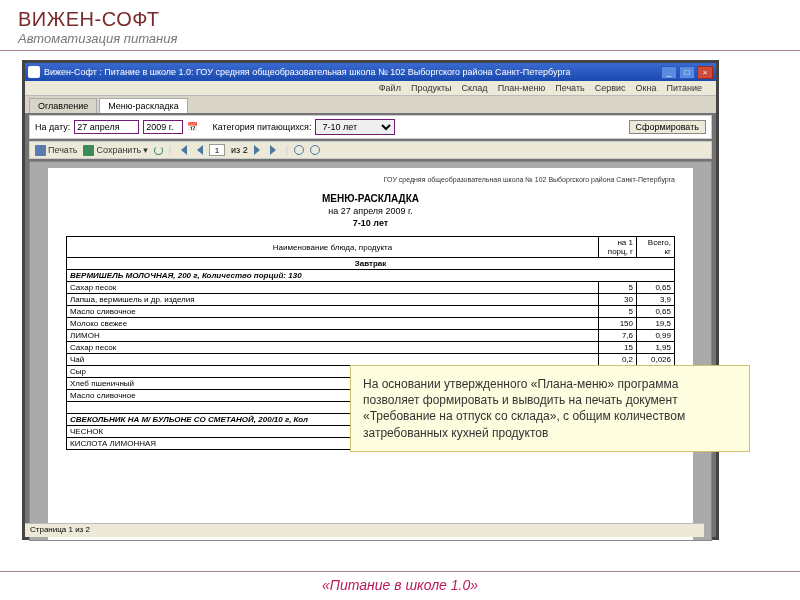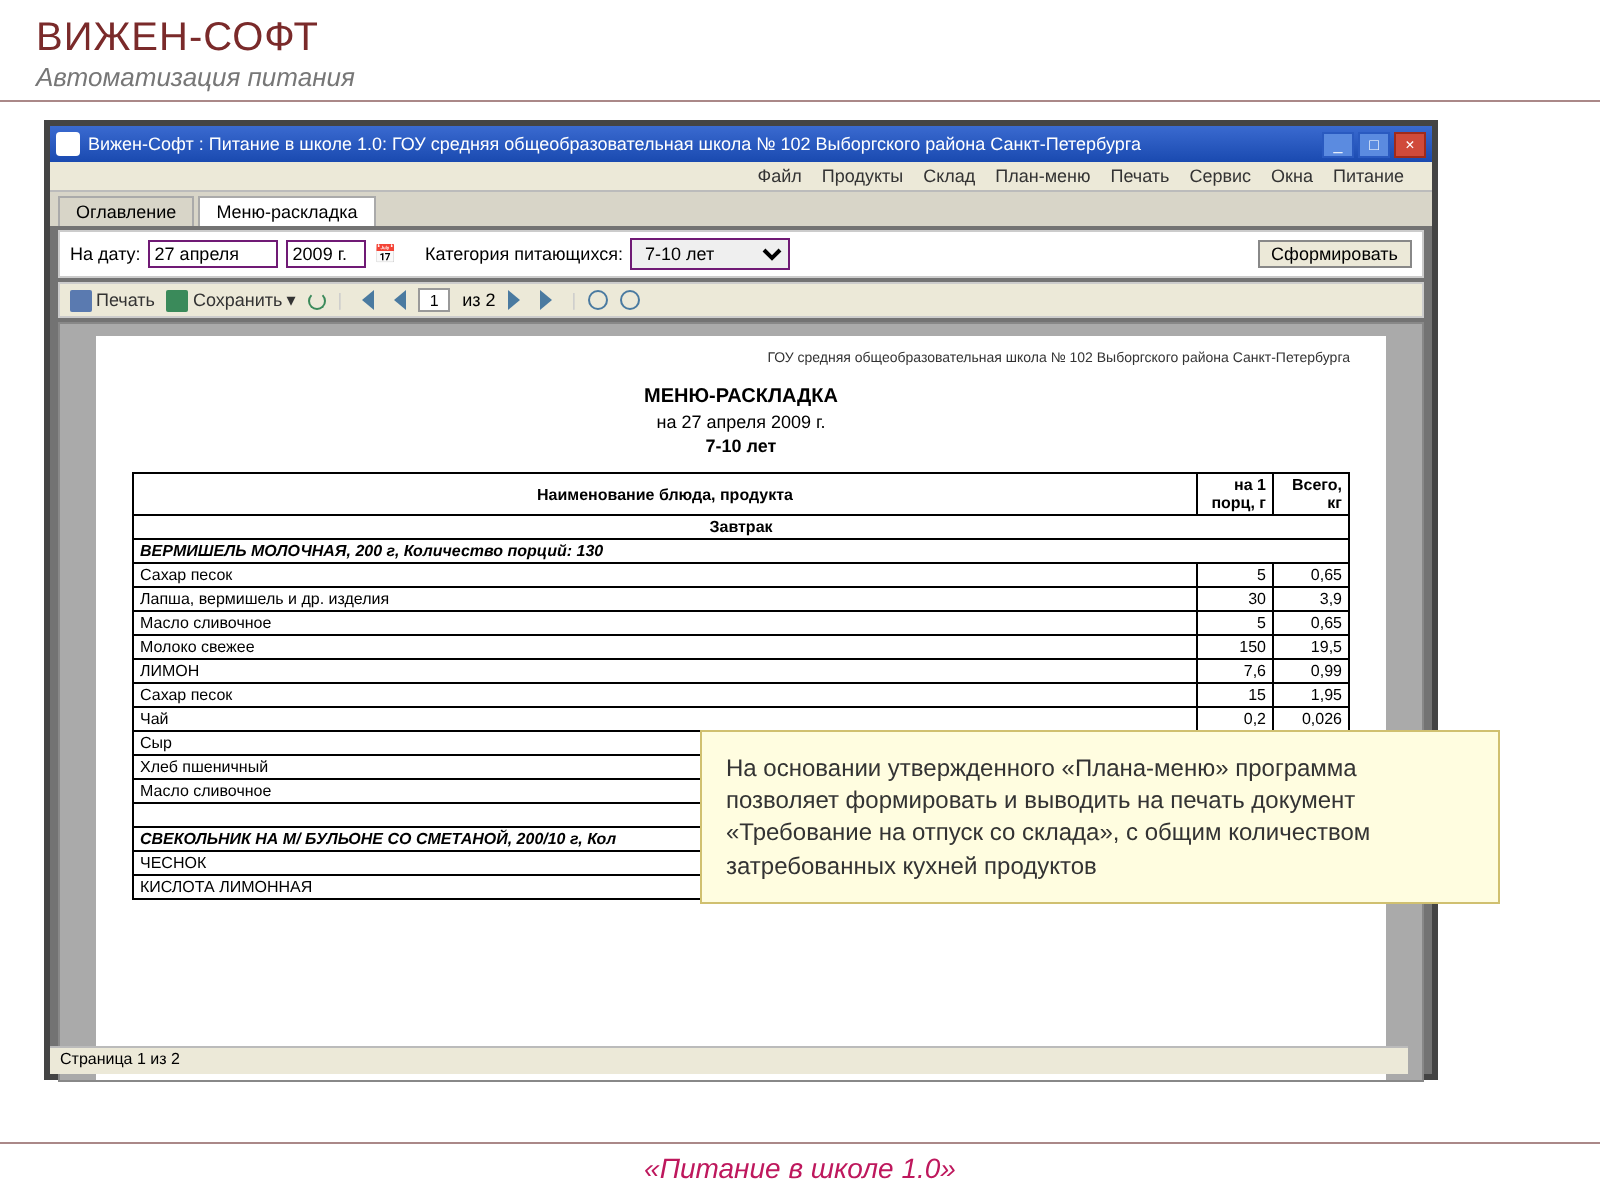--- a/index.html
+++ b/index.html
@@ -46,21 +46,21 @@
 
 .doc-area { background: #aaa; margin: 2px 4px; height: 380px; overflow: hidden; border: 1px solid #888; position: relative; }
 .page { background: #fff; margin: 6px 18px; padding: 8px 18px; font-size: 8px; height: 440px; }
 .org-name { text-align: right; font-size: 7px; color: #333; margin-bottom: 10px; }
 .doc-title { text-align: center; font-weight: bold; font-size: 10px; margin-bottom: 2px; }
 .doc-date { text-align: center; font-size: 9px; margin-bottom: 2px; }
 .doc-age { text-align: center; font-weight: bold; font-size: 9px; margin-bottom: 8px; }
 
 table.menu-tbl { width: 100%; border-collapse: collapse; font-size: 8px; }
 .menu-tbl th, .menu-tbl td { border: 1px solid #000; padding: 1px 3px; }
-.menu-tbl th { font-weight: bold; }
+.menu-tbl th { font-weight: normal; }
 .col-name { text-align: left; }
 .col-num { text-align: right; width: 38px; }
 .meal-row td { text-align: center; font-weight: bold; background: #fff; }
 .dish-row td { font-weight: bold; font-style: italic; margin-top: 24px; }
 
 .status-bar { position: absolute; bottom: 0; left: 0; right: 12px; height: 14px; background: #ece9d8; border-top: 1px solid #bbb; font-size: 8px; padding: 1px 5px; }
 
 .callout { position: absolute; top: 365px; left: 350px; width: 400px; background: #fffde0; border: 1px solid #d0c070; padding: 10px 12px; font-size: 12px; color: #333; line-height: 1.35; }
 </style>
 </head>

